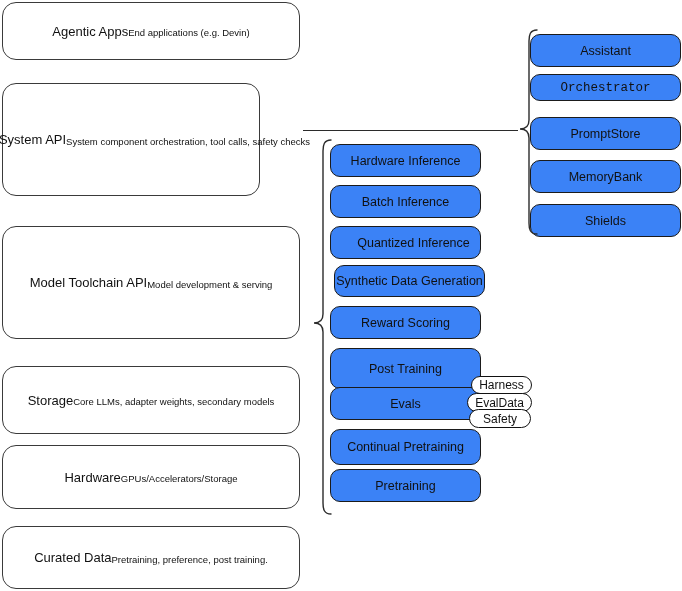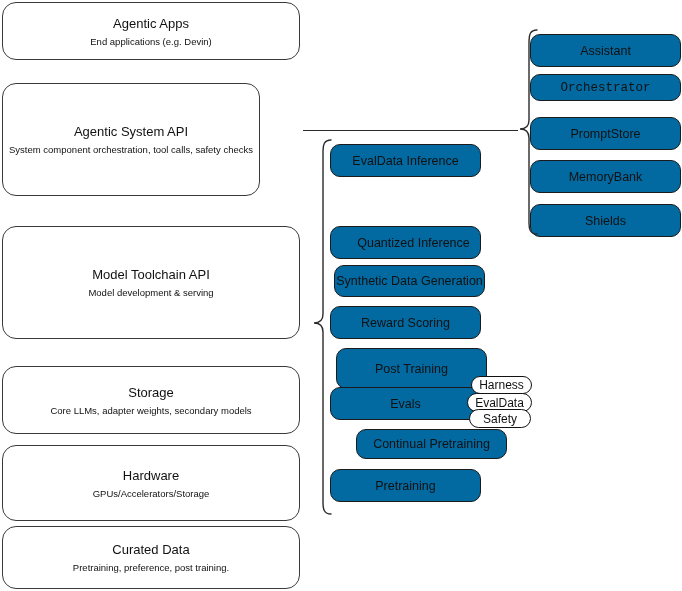--- a/index.html
+++ b/index.html
@@ -39,29 +39,30 @@
   .box .sub {
     font-size: 9.5px;
     line-height: 13px;
     color: #111111;
     white-space: nowrap;
     margin-top: 3px;
   }
   
   .stack-inner {
     display: flex;
-    flex-direction: column;
+    flex-direction: row;
+    align-items: center;
   }
 
   .pillbox {
     position: absolute;
     box-sizing: border-box;
     border: 1.4px solid #1b1b1b;
     border-radius: 10px;
-    background: #0369a1;
+    background: #3b82f6;
     display: flex;
     align-items: center;
     justify-content: center;
     font-size: 12.5px;
     color: #111111;
     white-space: nowrap;
   }
   .tagpill {
     position: absolute;
     box-sizing: border-box;
@@ -113,21 +114,21 @@
     </div>
   </div>
 
   <div class="box" style="left:2px; top:366px; width:298px; height:68px;">
     <div class="stack-inner">
       <div class="title">Storage</div>
       <div class="sub">Core LLMs, adapter weights, secondary models</div>
     </div>
   </div>
 
-  <div class="box" style="left:2px; top:445px; width:298px; height:76px;">
+  <div class="box" style="left:2px; top:445px; width:298px; height:64px;">
     <div class="stack-inner">
       <div class="title">Hardware</div>
       <div class="sub">GPUs/Accelerators/Storage</div>
     </div>
   </div>
 
   <div class="box" style="left:2px; top:526px; width:298px; height:63px;">
     <div class="stack-inner">
       <div class="title">Curated Data</div>
       <div class="sub">Pretraining, preference, post training.</div>
@@ -142,45 +143,48 @@
                C 18 2, 17 7, 17 13
                L 17 176
                C 17 182, 14 185, 8 185
                C 14 185, 17 188, 17 194
                L 17 365
                C 17 371, 18 376, 25 376" fill="none" stroke="#2b2b2b" stroke-width="1.4" stroke-linecap="round"></path>
     </svg>
   </div>
 
   <div class="pillbox" style="left:330px; top:144px; width:151px; height:33px;">
-    <span>EvalData Inference</span>
-  </div>
-
+    <span>Hardware Inference</span>
+  </div>
+
+  <div class="pillbox" style="left:330px; top:185px; width:151px; height:33px;">
+    <span>Batch Inference</span>
+  </div>
 
   <div class="pillbox" style="left:330px; top:226px; width:151px; height:33px;padding-left:16px;">
     <span>Quantized Inference</span>
   </div>
 
   <div class="pillbox" style="left:334px; top:265px; width:151px; height:32px;">
     <span>Synthetic Data Generation</span>
   </div>
 
   <div class="pillbox" style="left:330px; top:306px; width:151px; height:33px;">
     <span>Reward Scoring</span>
   </div>
 
-  <div class="pillbox" style="left:330px; top:348px; width:151px; height:41px;margin-left:6px;">
+  <div class="pillbox" style="left:330px; top:348px; width:151px; height:41px;">
     <span>Post Training</span>
   </div>
 
   <div class="pillbox" style="left:330px; top:387px; width:151px; height:33px;">
     <span>Evals</span>
   </div>
 
-  <div class="pillbox" style="left:330px; top:429px; width:151px; height:30px;margin-left:26px;">
+  <div class="pillbox" style="left:330px; top:429px; width:151px; height:36px;">
     <span>Continual Pretraining</span>
   </div>
 
   <div class="pillbox" style="left:330px; top:469px; width:151px; height:33px;">
     <span>Pretraining</span>
   </div>
 
   <div class="tagpill" style="left:471px; top:376px; width:61px; height:18px;">
     <span>Harness</span>
   </div>

